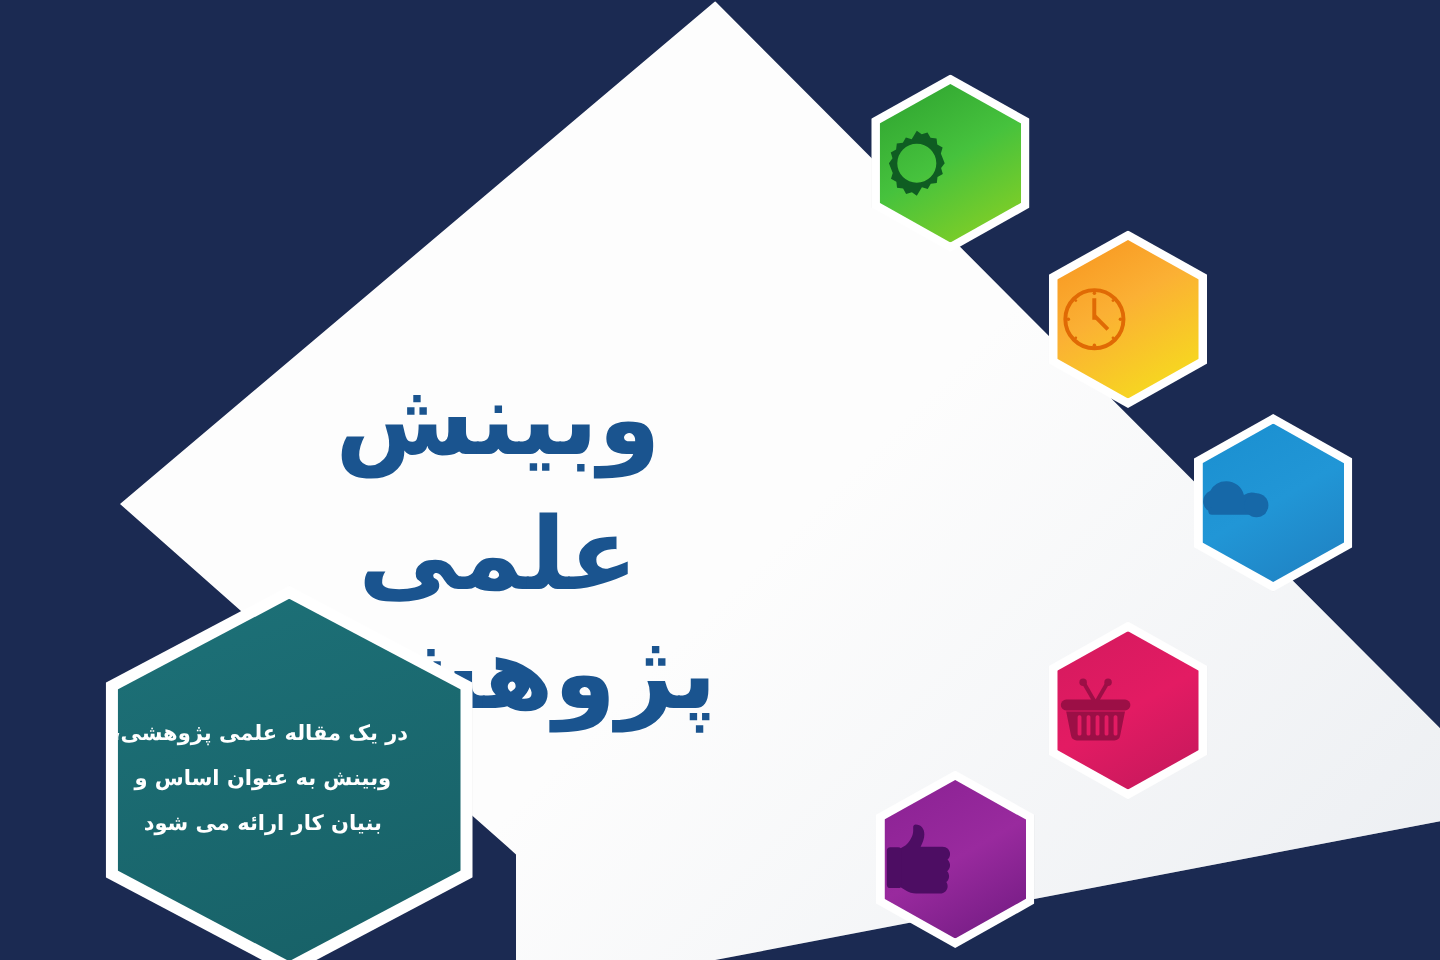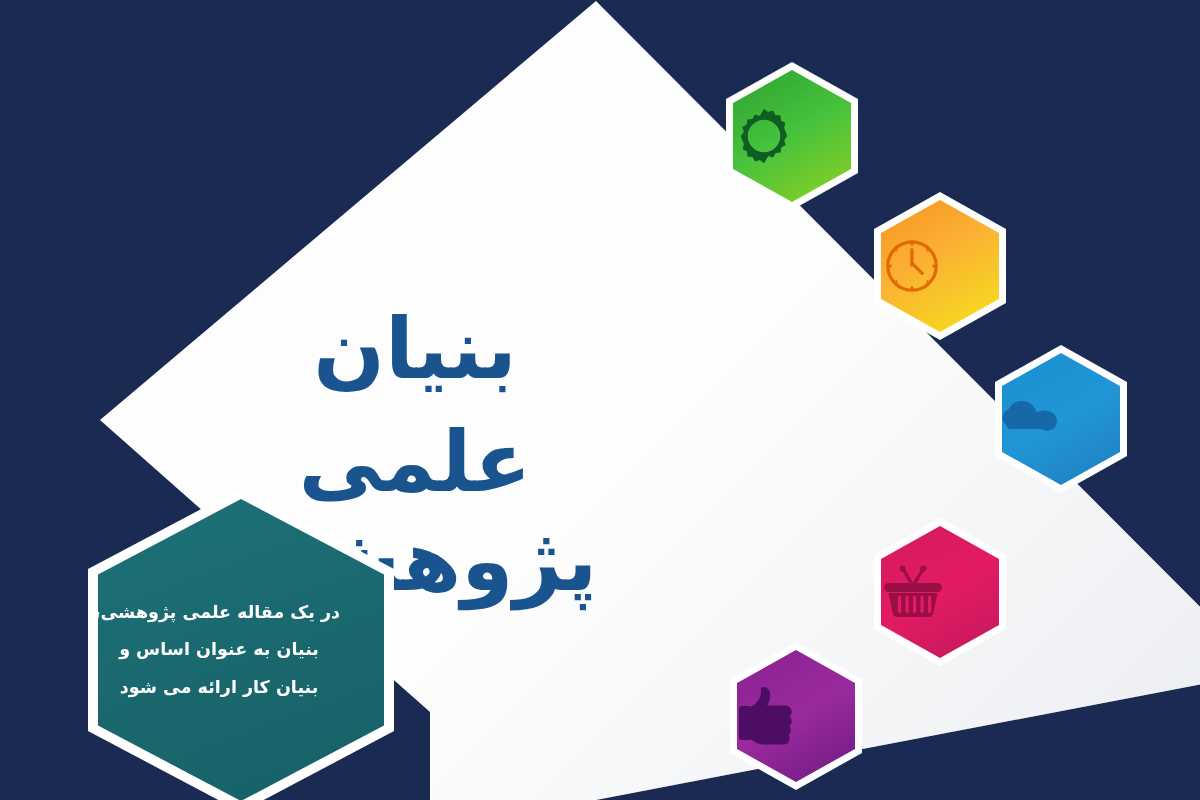--- a/index.html
+++ b/index.html
@@ -119,30 +119,30 @@
 </style>
 </head>
 <body>
 
 <div class="stage">
 
   <div class="diamond"></div>
   <div class="diamond-sheen"></div>
 
   <div class="headline">
-    <span class="l1">بنیان</span>
+    <span class="l1">وبینش</span>
     <span class="l2">علمی پژوهشی</span>
   </div>
 
   <div class="hexwrap quote-hex">
     <div class="hex-frame"></div>
     <div class="hex-body">
       <div class="quote-text">
         <span>در یک مقاله علمی پژوهشی،</span>
-        <span>بنیان به عنوان اساس و</span>
+        <span>وبینش به عنوان اساس و</span>
         <span>بنیان کار ارائه می شود</span>
       </div>
     </div>
   </div>
 
   <div class="hexwrap icon-hex hex-gear">
     <div class="hex-frame"></div>
     <div class="hex-body fill-gear">
       <svg width="62" height="62" viewBox="0 0 64 64">
         <path class="glyph-gear" d="M32 4l4.2 3.1 5-1.5 2.6 4.6 5.2.6 0.6 5.2 4.6 2.6-1.5 5L56 32l-3.1 4.2 1.5 5-4.6 2.6-.6 5.2-5.2.6-2.6 4.6-5-1.5L32 60l-4.2-3.1-5 1.5-2.6-4.6-5.2-.6-.6-5.2-4.6-2.6 1.5-5L8 32l3.1-4.2-1.5-5 4.6-2.6.6-5.2 5.2-.6 2.6-4.6 5 1.5zm0 11.2A16.8 16.8 0 1 0 48.8 32 16.8 16.8 0 0 0 32 15.2z"></path>

